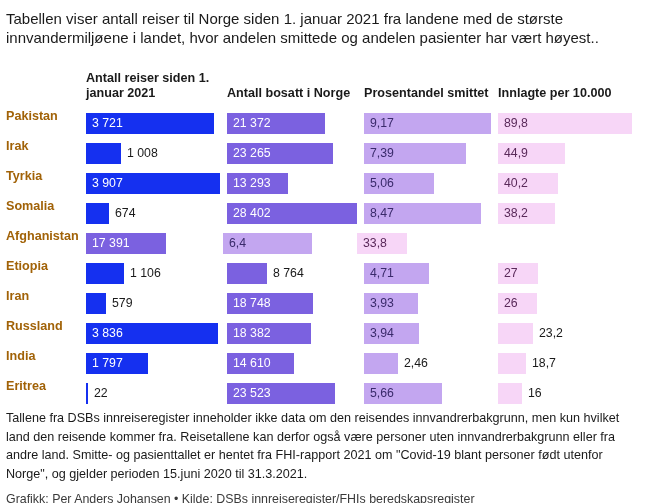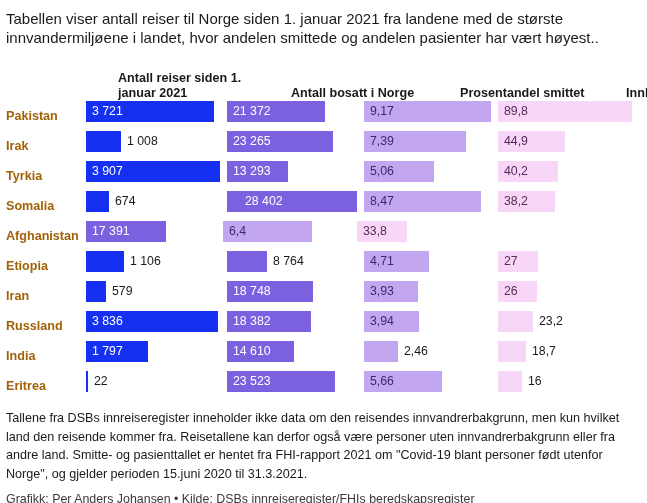--- a/index.html
+++ b/index.html
@@ -33,21 +33,20 @@
   .table {
     position: relative;
     margin-top: 12px;
     padding-left: 6px;
     box-sizing: border-box;
   }
   .headrow {
     display: flex;
     align-items: flex-end;
     height: 42px;
-    gap: 32px;
   }
   .h-label {
     width: 80px;
     flex: 0 0 80px;
   }
   .h-col {
     font-size: 12.6px;
     font-weight: bold;
     line-height: 15px;
     color: #1a1a1a;
@@ -74,21 +73,21 @@
   }
   .cell {
     position: relative;
     height: 30px;
     box-sizing: border-box;
     padding-right: 6px;
   }
   .track {
     position: relative;
     height: 14px;
-    margin-top: 0;
+    margin-top: 12px;
     width: 100%;
   }
   .bar {
     position: absolute;
     left: 0;
     top: 0;
     height: 21px;
   }
   .bar-val {
     position: absolute;
@@ -219,21 +218,21 @@
           <div class="rowlabel">Somalia</div>
           <div class="cell c1" style="flex: 0 0 141px;">
             <div class="track">
               <div class="bar" style="width: 23px; background: rgb(21, 48, 240);"></div>
               <div class="bar-val outside" style="left: 29px;">674</div>
             </div>
           </div>
           <div class="cell c2" style="flex: 0 0 137px;">
             <div class="track">
               <div class="bar" style="width: 130px; background: rgb(123, 97, 224);"></div>
-              <div class="bar-val inside" style="left: 18px;">28 402</div>
+              <div class="bar-val inside" style="left: 6px;">28 402</div>
             </div>
           </div>
           <div class="cell c3" style="flex: 0 0 134px;">
             <div class="track">
               <div class="bar" style="width: 117px; background: rgb(195, 166, 240);"></div>
               <div class="bar-val inside dark3" style="left: 6px;">8,47</div>
             </div>
           </div>
           <div class="cell c4" style="flex: 0 0 141px;">
             <div class="track">

